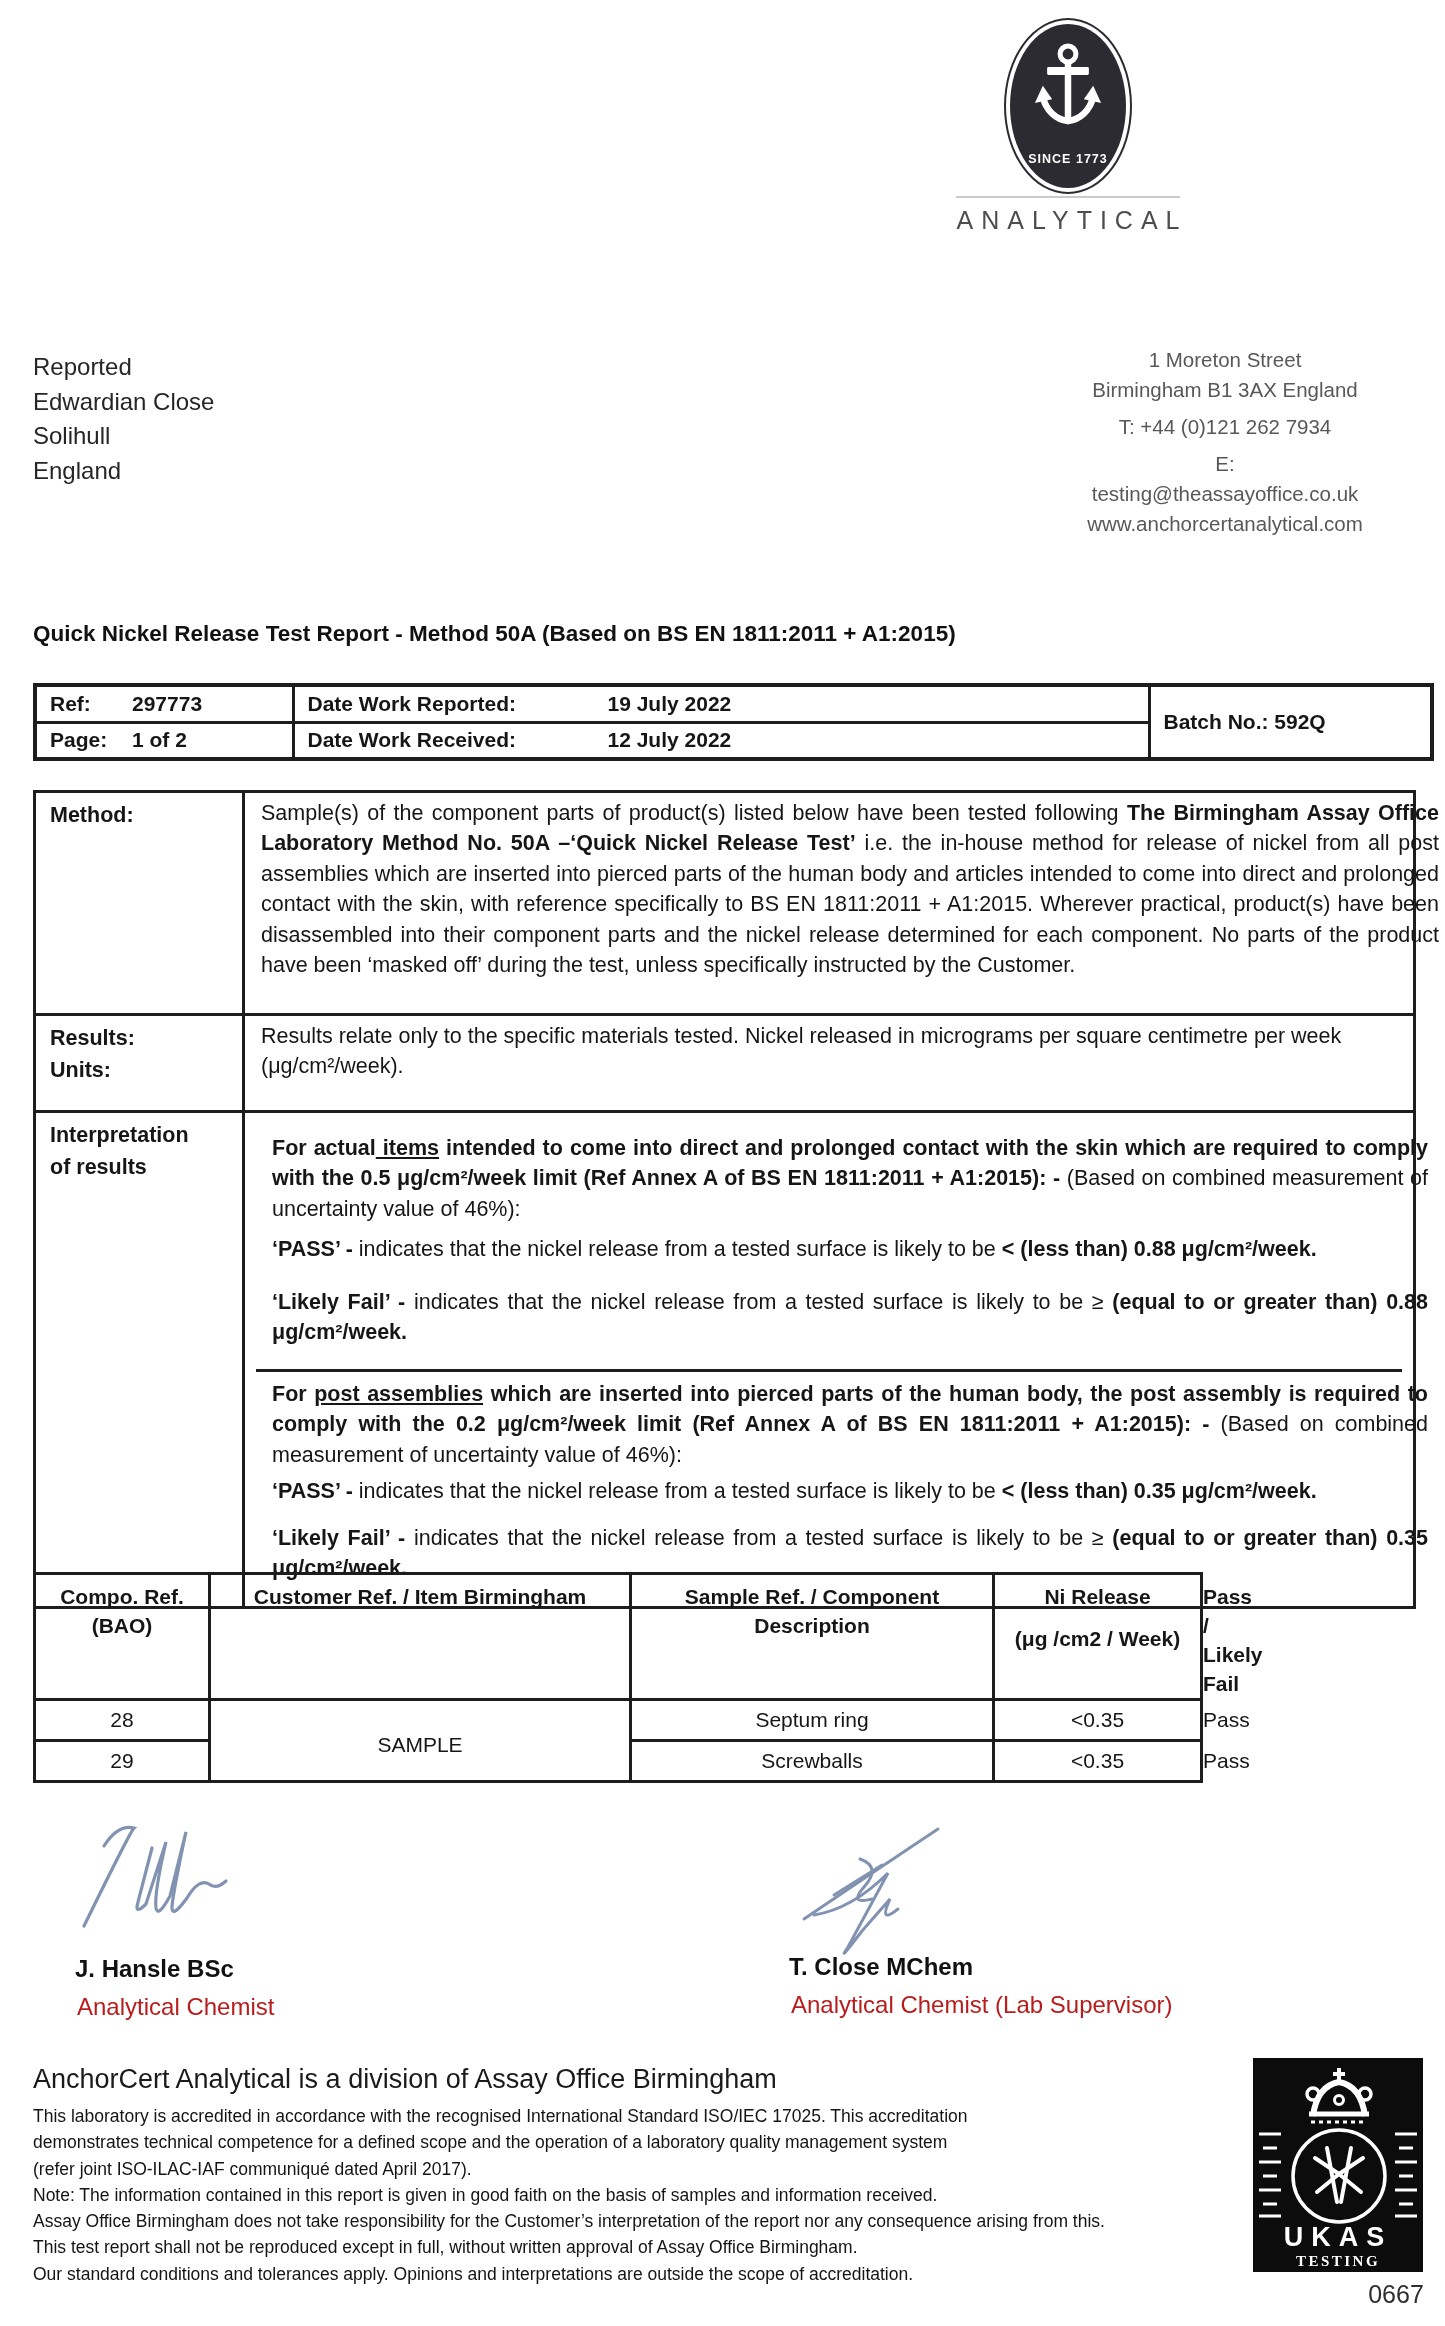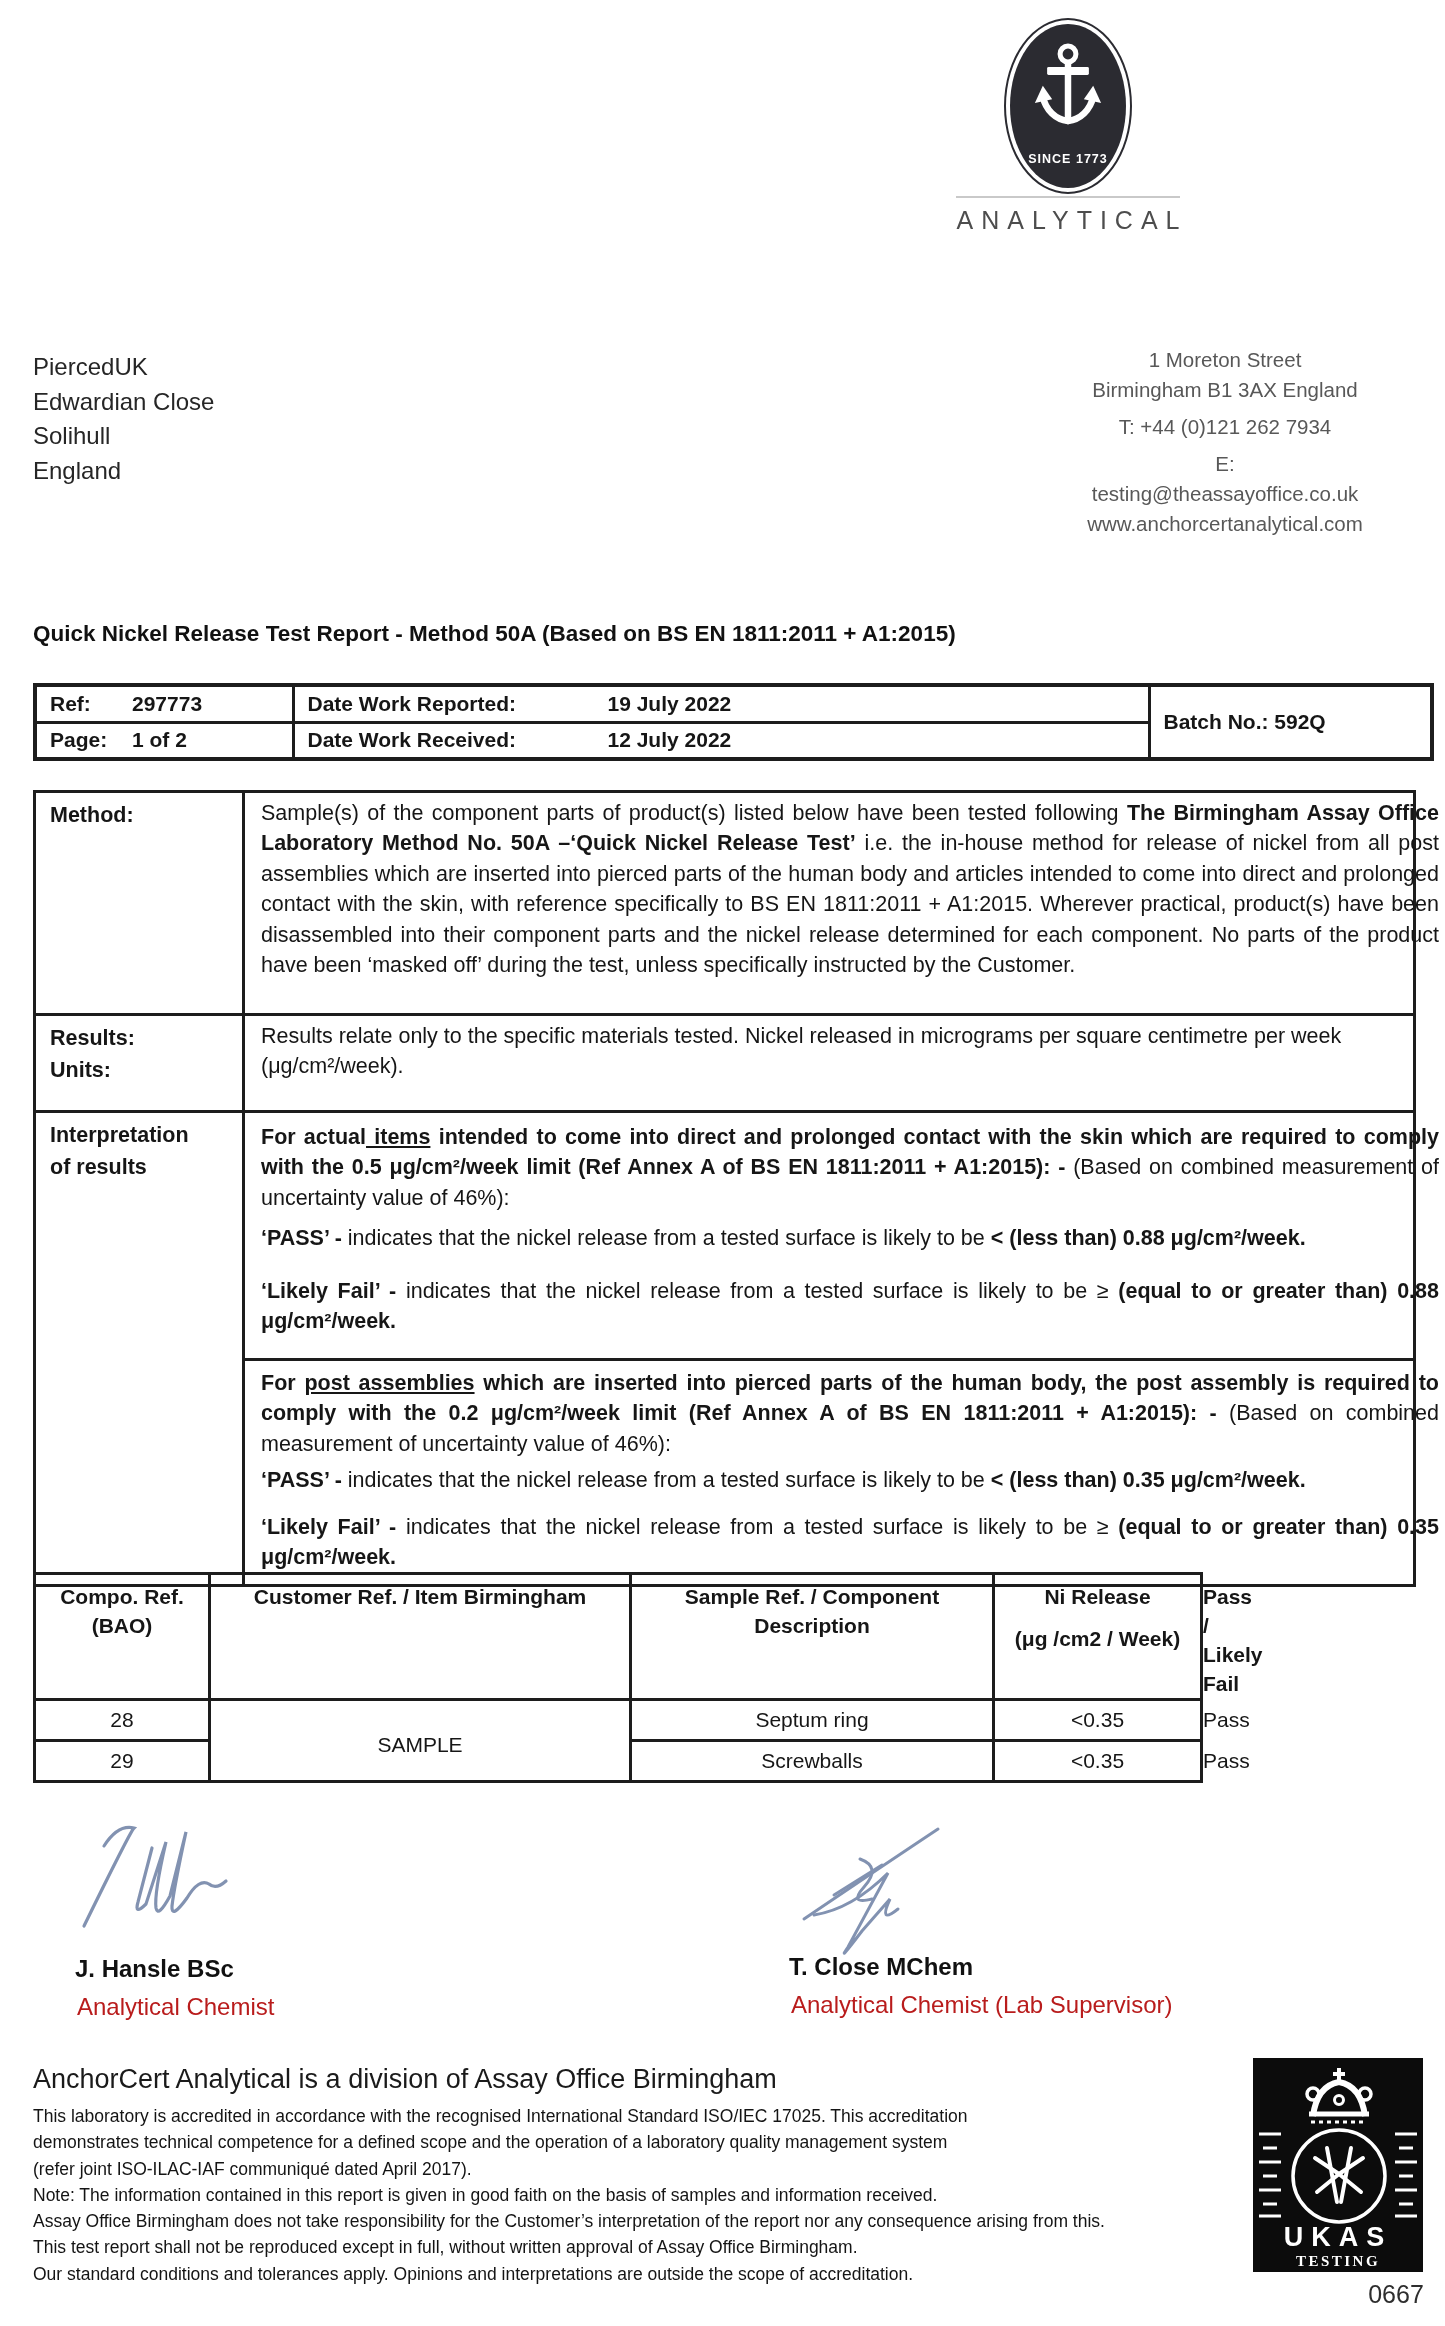--- a/index.html
+++ b/index.html
@@ -39,21 +39,21 @@
   
   .mid { position:absolute; left:33px; top:790px; width:1383px; border:3px solid #1d1d1d; }
   .mid-row { display:flex; }
   .mid-row + .mid-row { border-top:3px solid #1d1d1d; }
   .mid-label { flex:0 0 209px; border-right:3px solid #1d1d1d; padding:6px 0 0 14px; font-weight:bold; font-size:21.5px; line-height:32px; }
   .mid-body { flex:1 1 auto; padding:5px 0 0 16px; font-size:21.5px; }
   .r-method { height:220px; } .r-results { height:97px; } 
   .jtext { text-align:justify; margin-right:-26px; line-height:30.4px; }
   .ltext { line-height:30.4px; margin-right:-26px; }
   .b { font-weight:bold; } .u { text-decoration:underline; }
-  .interp-body { padding:0; }
+  .interp-body { padding:11px; }
   .interp-a { padding:9px 0 0 16px; height:245px; }
   .interp-b { border-top:3px solid #1d1d1d; padding:7px 0 0 16px; padding-bottom:12px; }
   .sp10 { height:10px; } .sp22 { height:22px; } .sp6 { height:6px; } .sp16 { height:16px; }
   
   table.res { position:absolute; left:33px; top:1572px; width:1154px; border-collapse:collapse; table-layout:fixed; }
   table.res th, table.res td { border:3px solid #1d1d1d; font-size:21px; text-align:center; }
   table.res th { font-weight:bold; vertical-align:top; padding-top:7px; line-height:29px; height:102px; }
   table.res td { height:41px; vertical-align:middle; }
   td.sample-cell { vertical-align:top; padding-top:9px; }
   .ni-units { margin-top:13px; font-weight:bold; }
@@ -86,21 +86,21 @@
           <polygon points="96,88 85,64 72,83" fill="#ffffff"></polygon>
         </svg>
         <div class="since">SINCE 1773</div>
       </div>
     </div>
     <div class="wordmark-rule"></div>
     <div class="subtitle">ANALYTICAL</div>
   </div>
 
   <div class="cust-addr">
-    <div>PiercedUK</div>
+    <div>Reported</div>
     <div>Edwardian Close</div>
     <div>Solihull</div>
     <div>England</div>
   </div>
 
   <div class="lab-addr">
     <div>1 Moreton Street</div>
     <div>Birmingham B1 3AX England</div>
     <div class="grp">T: +44 (0)121 262 7934</div>
     <div class="grp">E: testing@theassayoffice.co.uk</div>

